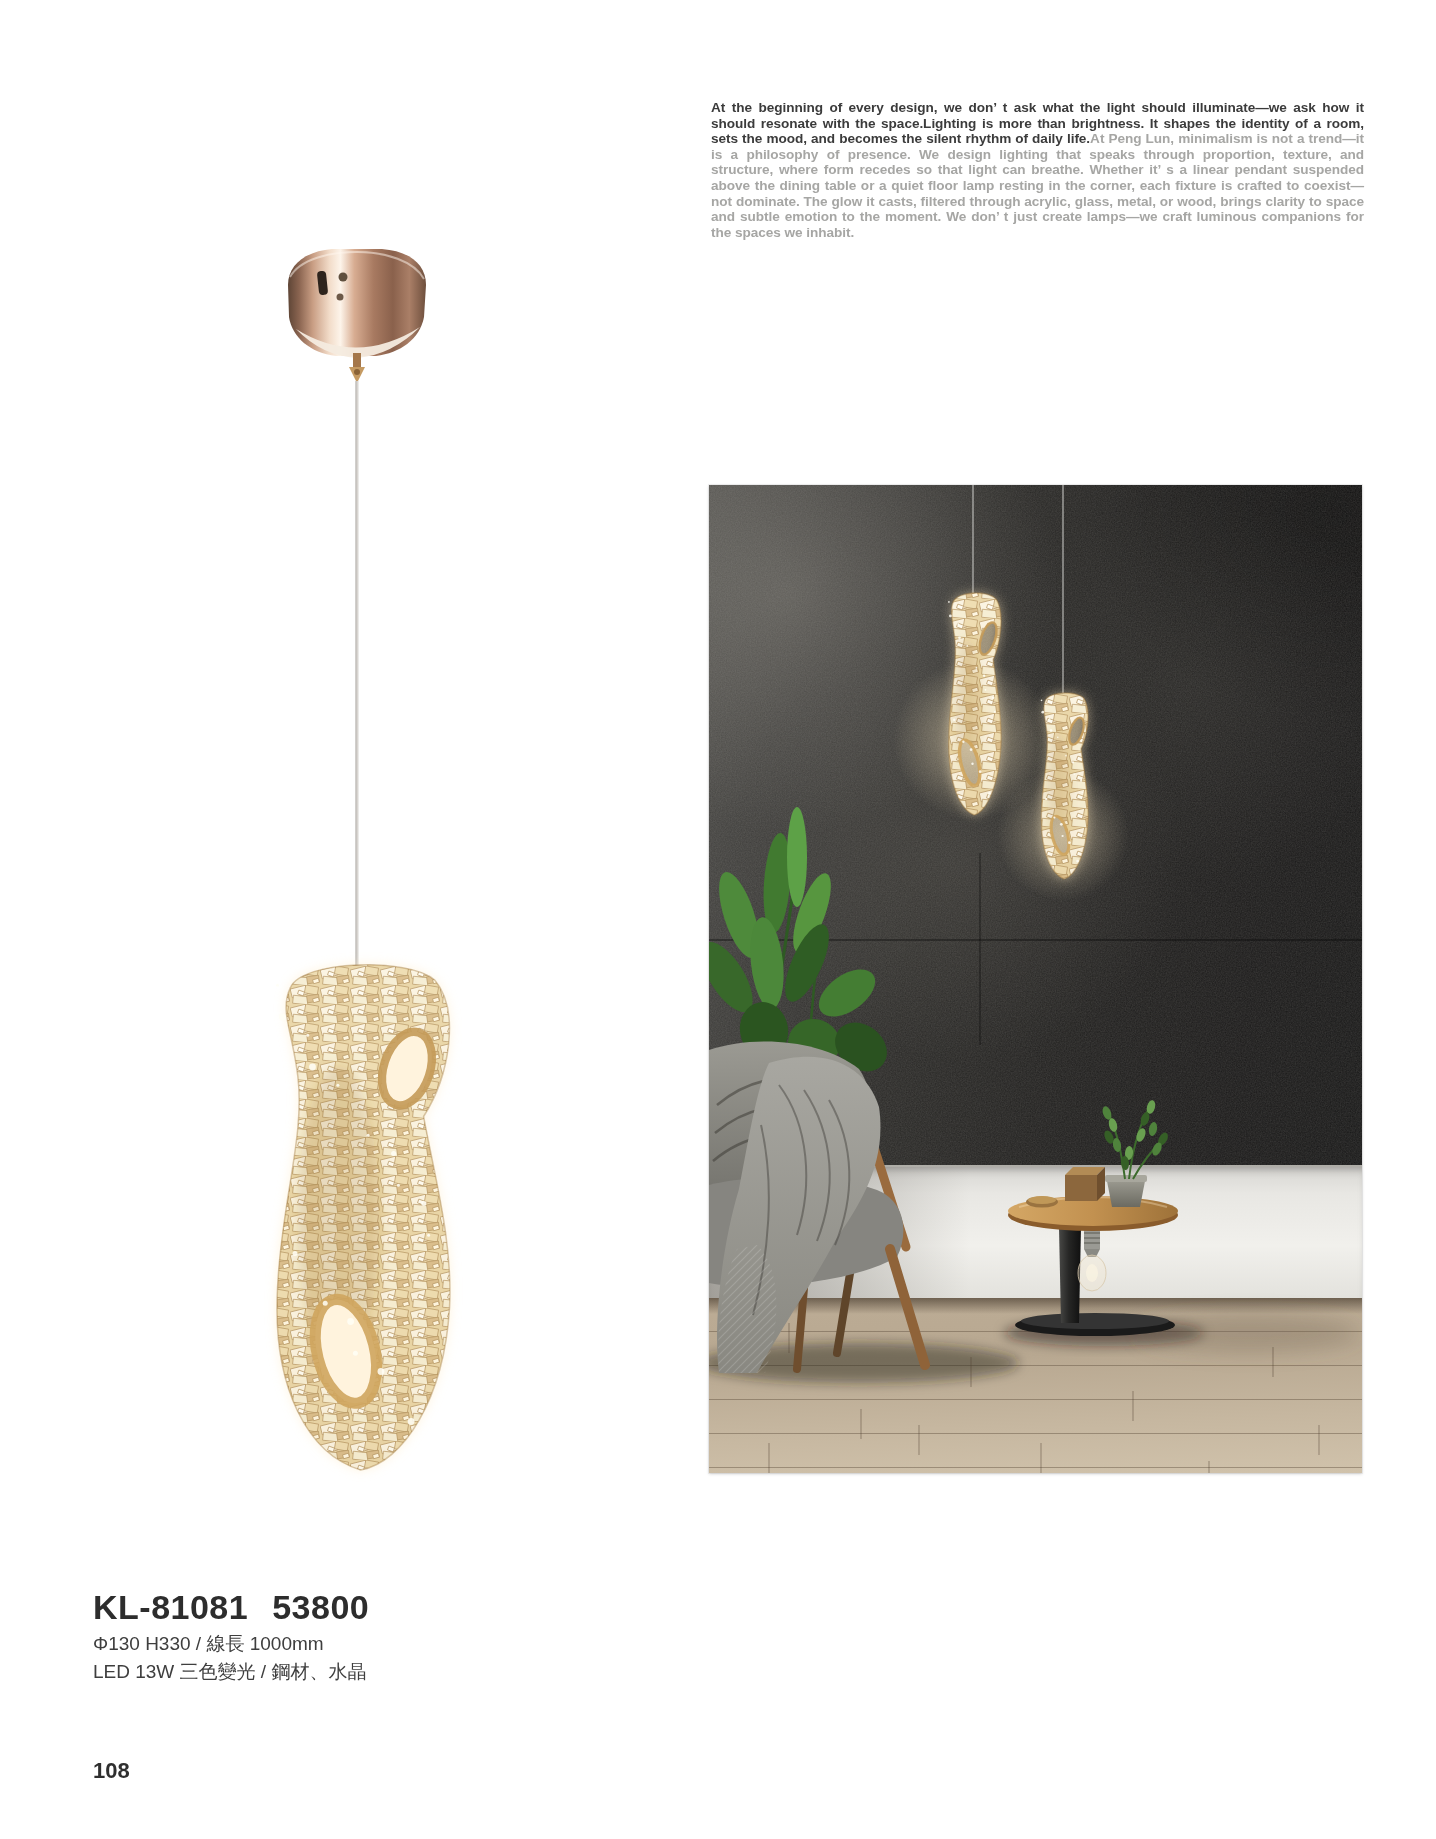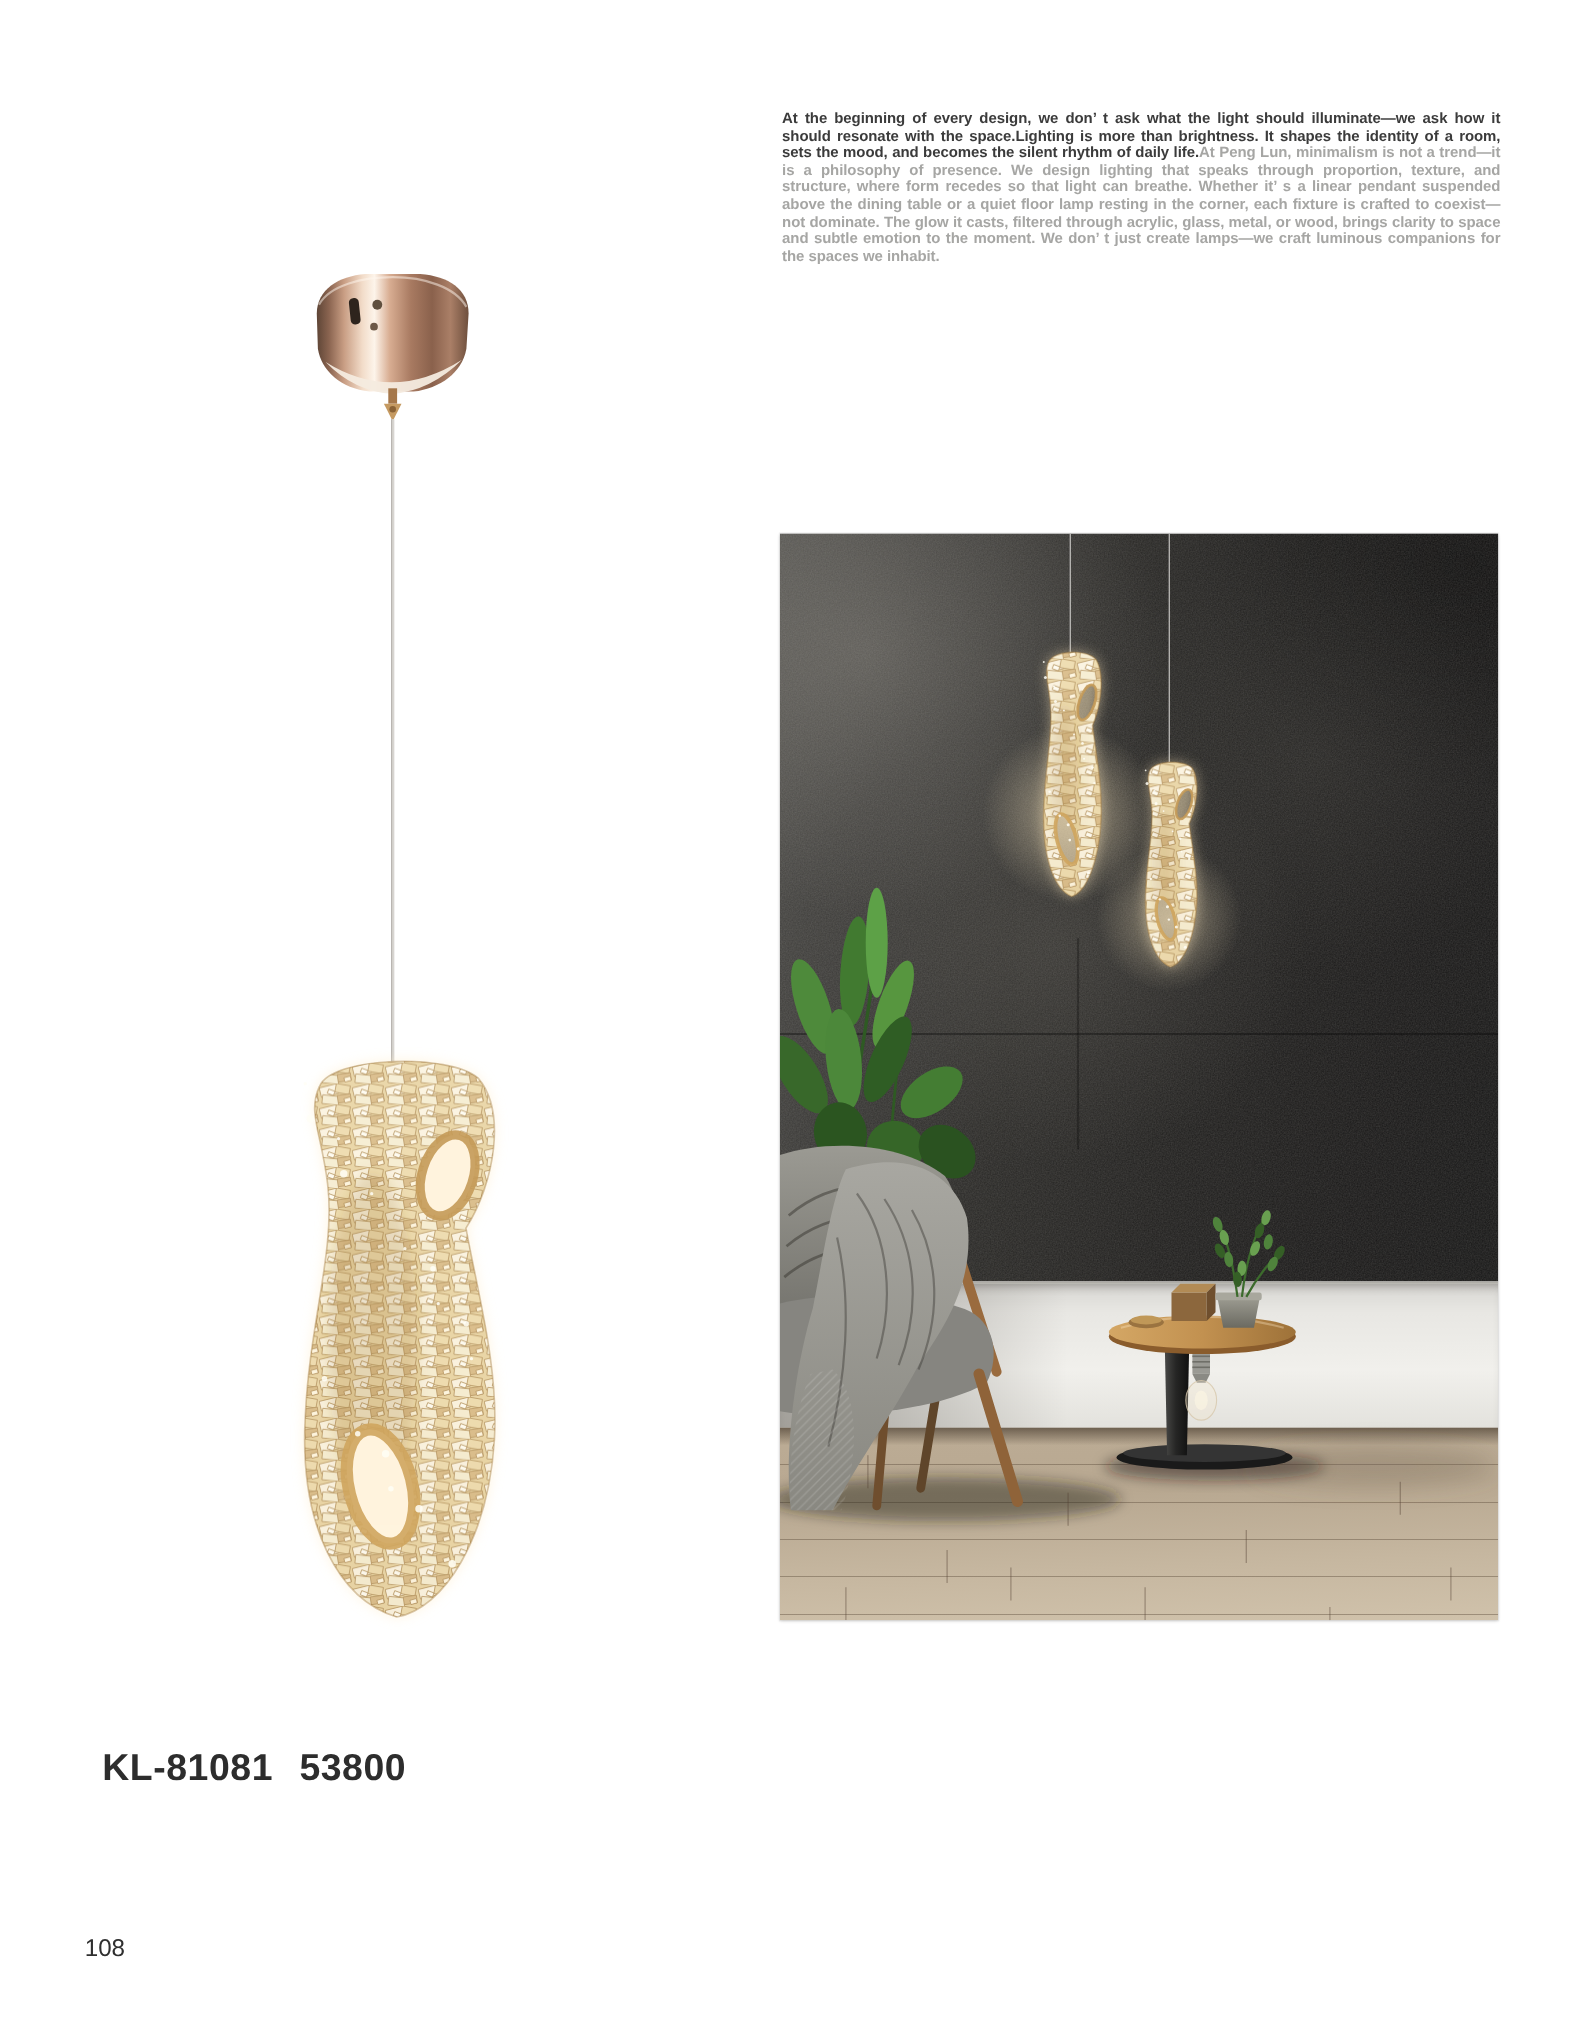--- a/index.html
+++ b/index.html
@@ -34,21 +34,21 @@
     background:
       linear-gradient(180deg, rgba(58,46,34,0.6) 0px, rgba(58,46,34,0) 16px),
       repeating-linear-gradient(180deg, rgba(96,80,62,0) 0px, rgba(96,80,62,0) 33px, rgba(96,80,62,0.45) 33px, rgba(96,80,62,0.45) 34px),
       linear-gradient(178deg,#bcac95 0%,#b8a891 35%,#c6b7a0 70%,#d0c2ab 100%);}
   .scene{position:absolute;left:0;top:0;}
   
   .product-code{position:absolute;left:93px;top:1588px;font-size:34px;font-weight:bold;
     color:#2d2d2d;letter-spacing:0.5px;}
   .product-code .model{margin-right:24px;}
   .product-specs{position:absolute;left:93px;top:1630px;font-size:19px;line-height:27.5px;color:#3e3e3e;}
-  .page-number{position:absolute;left:77px;top:1758px;font-size:22px;font-weight:normal;color:#2f2f2f;}
+  .page-number{position:absolute;left:93px;top:1758px;font-size:22px;font-weight:bold;color:#2f2f2f;}
 </style>
 </head>
 <body>
 
 <div class="page">
 
   <p class="intro"><span class="strong">At the beginning of every design, we don’ t ask what the light should illuminate—we ask how it should resonate with the space.Lighting is more than brightness. It shapes the identity of a room, sets the mood, and becomes the silent rhythm of daily life.</span><span class="grayp">At Peng Lun, minimalism is not a trend—it is a philosophy of presence. We design lighting that speaks through proportion, texture, and structure, where form recedes so that light can breathe. Whether it’ s a linear pendant suspended above the dining table or a quiet floor lamp resting in the corner, each fixture is crafted to coexist—not dominate. The glow it casts, filtered through acrylic, glass, metal, or wood, brings clarity to space and subtle emotion to the moment. We don’ t just create lamps—we craft luminous companions for the spaces we inhabit.</span></p>
 
   <div class="product-shot">
     <svg id="productArt" width="260" height="1260" viewBox="0 0 260 1260">
@@ -384,15 +384,19 @@
         <circle cx="365.2" cy="289.1" r="0.8" fill="#fffef6" opacity="0.85"></circle>
         <circle cx="353.6" cy="351.0" r="1.1" fill="#fffef6" opacity="0.85"></circle>
         <circle cx="342.0" cy="245.6" r="1.4" fill="#fffef6" opacity="0.85"></circle>
         <circle cx="373.4" cy="307.5" r="0.8" fill="#fffef6" opacity="0.85"></circle>
       </svg>
   </div>
 
   <div class="product-code">
     <span class="model">KL-81081</span><span>53800</span>
   </div>
+  <div class="product-specs">
+    <div>Φ130 H330 / 線長 1000mm</div>
+    <div>LED 13W 三色變光 / 鋼材、水晶</div>
+  </div>
 
   <div class="page-number">108</div>
 </div>
 
 </body></html>

